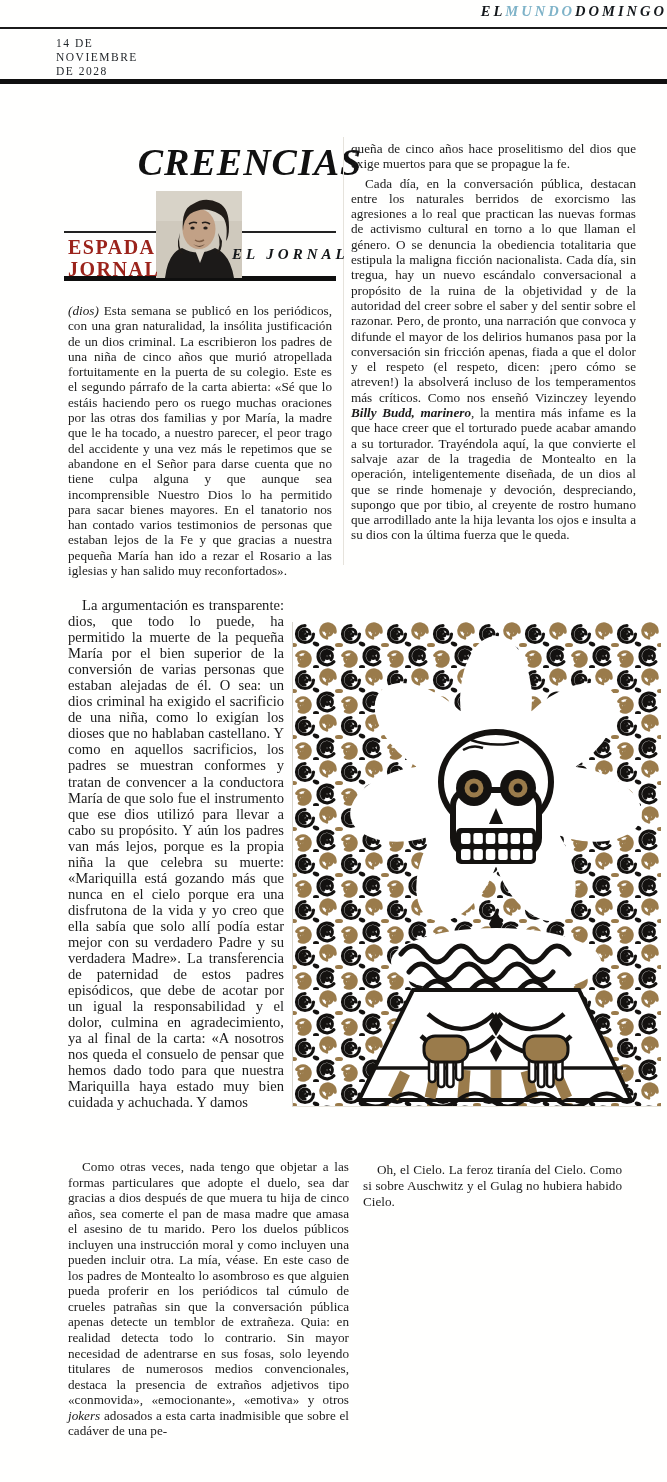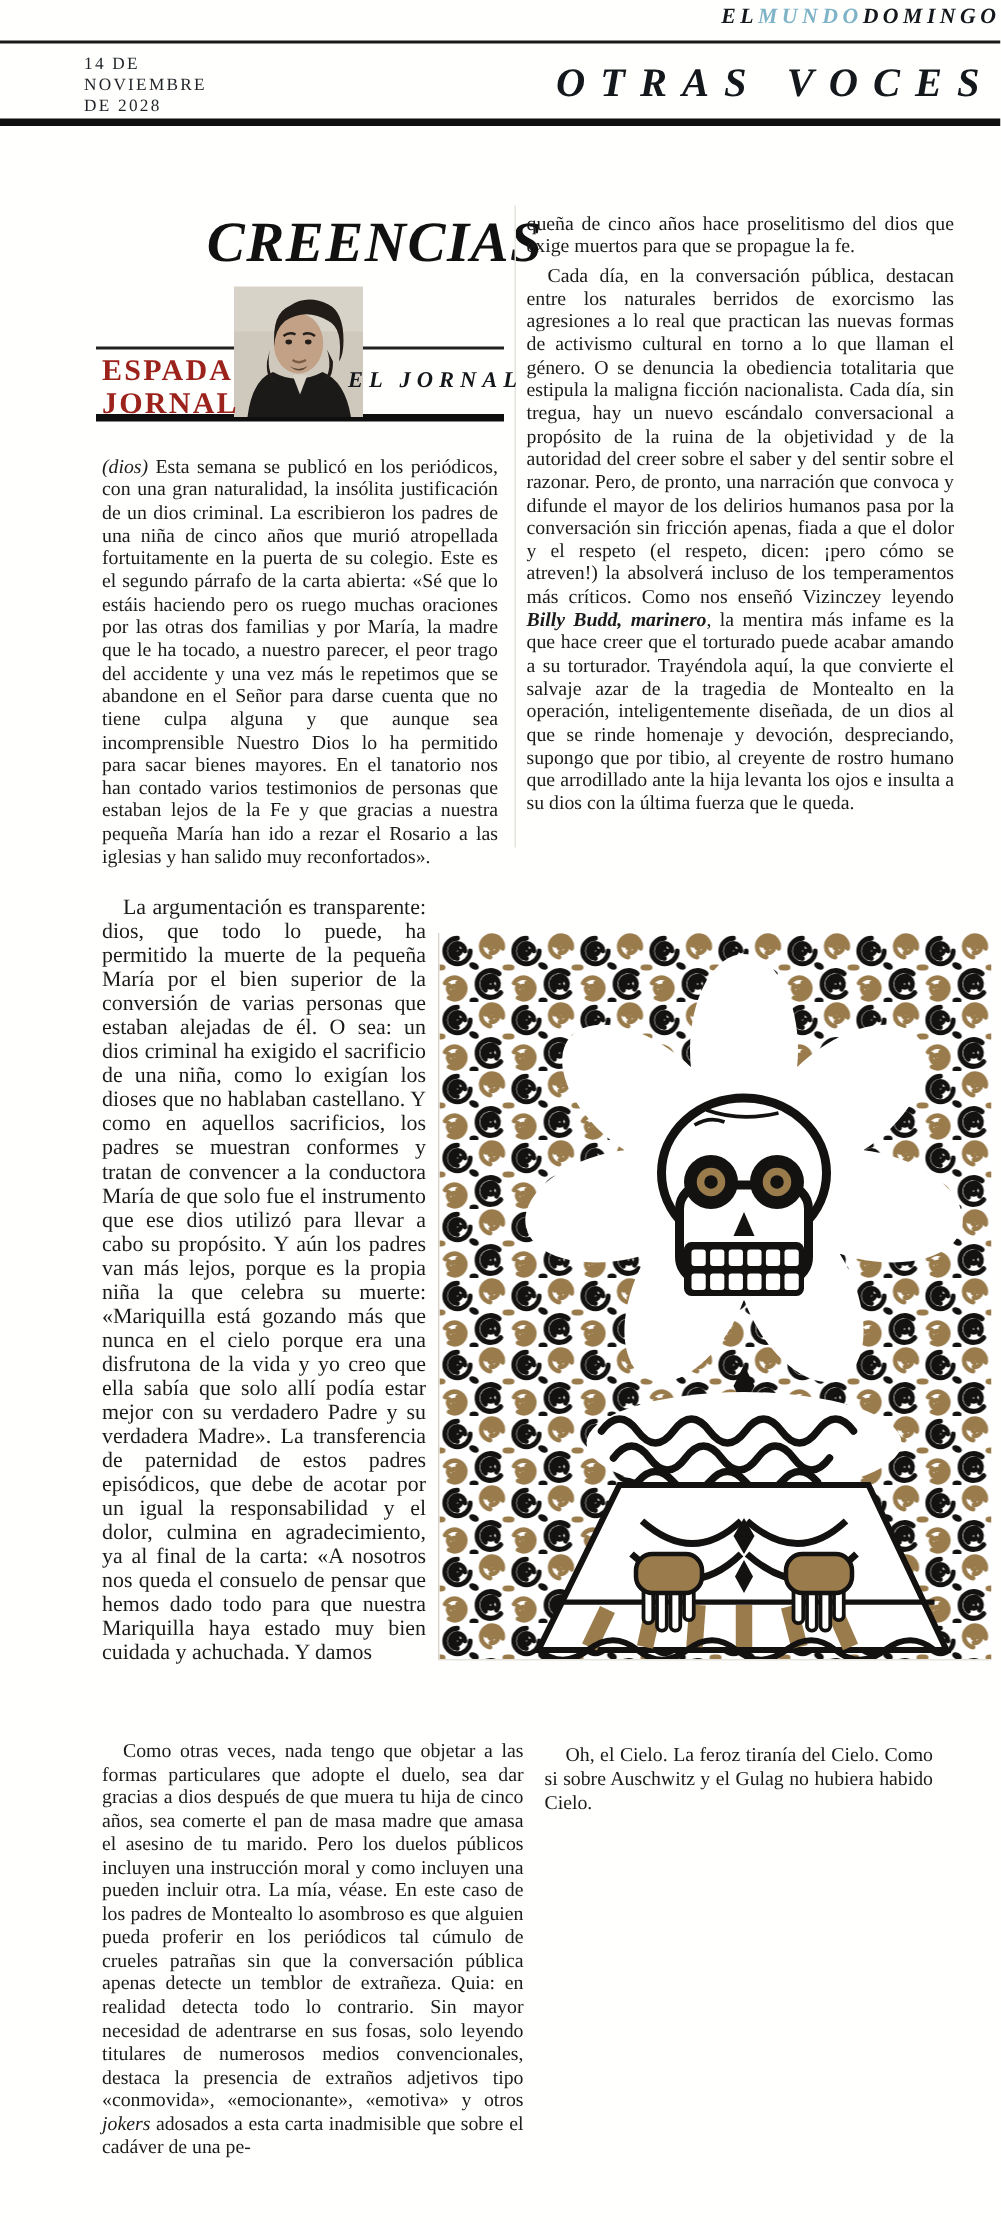--- a/index.html
+++ b/index.html
@@ -54,21 +54,20 @@
 
 <div class="page">
 
   <div class="brand"><span>EL</span><span class="mid">MUNDO</span><span>DOMINGO</span></div>
   <div class="rule-thin-top"></div>
   <div class="date-block">
     <div>14 DE</div>
     <div>NOVIEMBRE</div>
     <div>DE 2028</div>
   </div>
-  <div class="section-title">OTRAS VOCES</div>
   <div class="rule-thick-top"></div>
 
   <div class="headline">CREENCIAS</div>
   <div class="rule-author-thin"></div>
   <div class="rule-author-thick"></div>
 
   <div class="author-photo">
     <svg width="86" height="87" viewBox="0 0 86 87" xmlns="http://www.w3.org/2000/svg">
       <rect width="86" height="87" fill="#cfc9bd"></rect>
       <rect y="0" width="86" height="30" fill="#d8d3c8"></rect>

